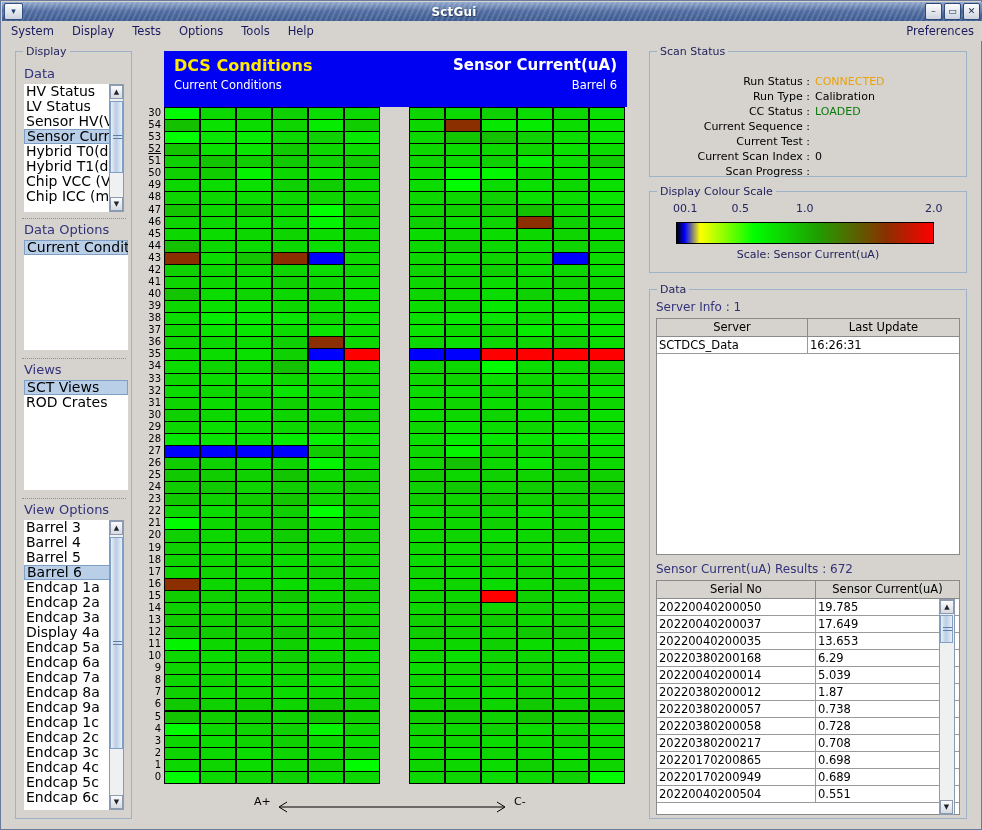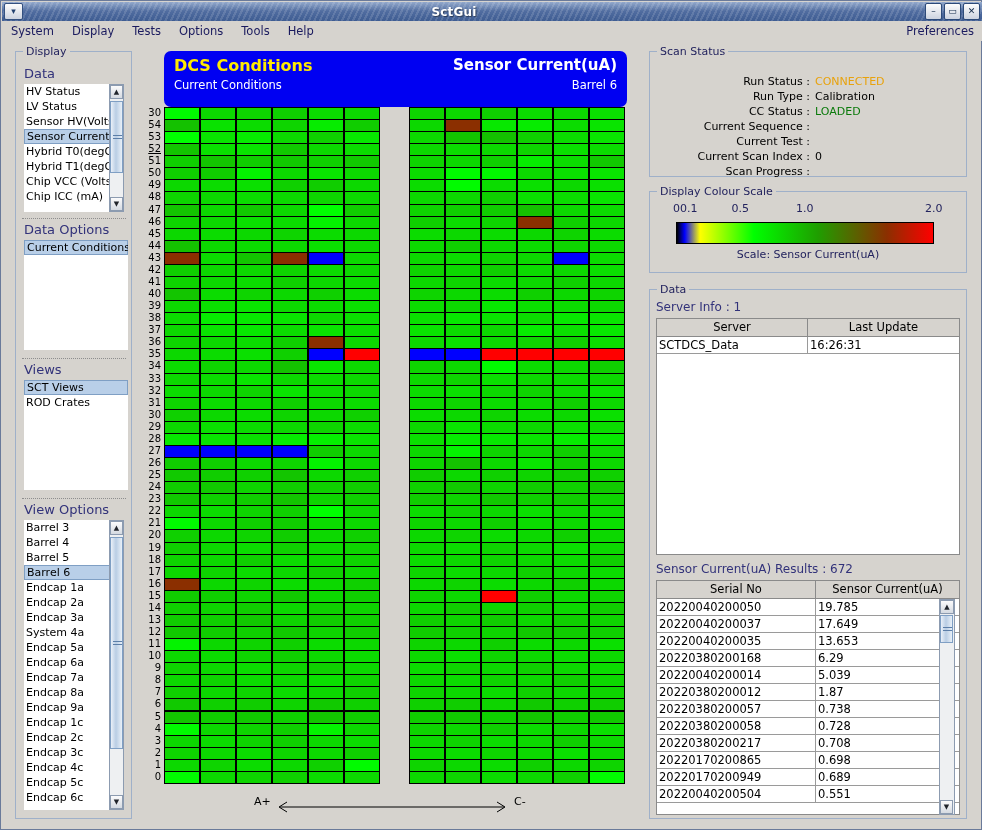--- a/index.html
+++ b/index.html
@@ -49,35 +49,35 @@
   
   .group{position:absolute;border:1px solid #9fb0c9;background:#d6d3ce;box-sizing:border-box;}
   .group>.gtitle{
     position:absolute;top:-7px;left:7px;background:#d6d3ce;padding:0 3px;
     color:#23235e;font-size:11px;white-space:nowrap;
   }
   
   #leftpanel{left:14px;top:50px;width:117px;height:768px;}
   .sectlabel{color:#32327a;font-size:13px;font-family:"DejaVu Sans",sans-serif;}
   .listbox{background:#fff;border:0;overflow:hidden;position:relative;}
-  .lrow{height:15px;line-height:15px;padding-left:2px;font-size:11px;white-space:nowrap;color:#000;}
+  .lrow{height:15px;line-height:15px;padding-left:2px;font-size:14px;white-space:nowrap;color:#000;}
   .lrow.sel{background:#b9cfe8;border:1px solid #7f9fc4;box-sizing:border-box;line-height:13px;}
   .dotted{border-top:1px dotted #8e8e8e;height:0;}
   
   .vsb{position:absolute;top:0;right:0;width:15px;background:#eef0f2;border:1px solid #8c9bb0;box-sizing:border-box;}
   .sbbtn{height:14px;background:linear-gradient(to bottom,#fbfbfc,#d5dae1);
          border:1px solid #8c9bb0;box-sizing:border-box;display:flex;align-items:center;justify-content:center;
          font-size:7px;color:#20242b;}
   .sbthumb{position:absolute;left:0;width:13px;background:linear-gradient(to right,#eaf0f8,#b9cde4 45%,#e8f0f8);
            border:1px solid #7f9fc4;box-sizing:border-box;}
   .sbgrip{position:absolute;left:2px;width:9px;height:6px;
           background:repeating-linear-gradient(to bottom,#5c7ea8 0 1px,transparent 1px 3px);}
   
   #plotarea{position:absolute;left:137px;top:50px;width:500px;height:768px;background:#d6d3ce;}
-  #plothead{position:absolute;left:26px;top:0;width:463px;height:56px;background:#0000f2;border-radius:7px;}
+  #plothead{position:absolute;left:26px;top:0;width:463px;height:56px;background:#0000f2;}
   #ph-title{position:absolute;left:10px;top:5px;color:#ffea00;font-size:16px;font-weight:bold;}
   #ph-sub{position:absolute;left:10px;top:27px;color:#fff;font-size:11.5px;}
   #ph-right{position:absolute;right:10px;top:5px;color:#fff;font-size:15px;font-weight:bold;}
   #ph-right2{position:absolute;right:10px;top:27px;color:#fff;font-size:11.5px;}
   #gridwrap{position:absolute;left:26px;top:56px;width:463px;height:676px;}
   .ylabels{position:absolute;left:-25px;top:0;width:24px;}
   .ylab{position:absolute;right:2px;font-size:10px;color:#000;line-height:10px;text-align:right;}
   .hmpanel{position:absolute;top:0;background:#000;}
   .hmrow{display:flex;}
   .hmcell{box-sizing:border-box;border:1px solid #000;}
@@ -166,21 +166,21 @@
 
     <div class="sectlabel" style="position:absolute;left:8px;top:450px;">View Options</div>
     <div class="listbox" id="viewopt-list" style="position:absolute;left:8px;top:468px;width:100px;height:290px;">
         <div class="lrow">Barrel 3</div>
         <div class="lrow">Barrel 4</div>
         <div class="lrow">Barrel 5</div>
         <div class="lrow sel">Barrel 6</div>
         <div class="lrow">Endcap 1a</div>
         <div class="lrow">Endcap 2a</div>
         <div class="lrow">Endcap 3a</div>
-        <div class="lrow">System 4a</div>
+        <div class="lrow">Display 4a</div>
         <div class="lrow">Endcap 5a</div>
         <div class="lrow">Endcap 6a</div>
         <div class="lrow">Endcap 7a</div>
         <div class="lrow">Endcap 8a</div>
         <div class="lrow">Endcap 9a</div>
         <div class="lrow">Endcap 1c</div>
         <div class="lrow">Endcap 2c</div>
         <div class="lrow">Endcap 3c</div>
         <div class="lrow">Endcap 4c</div>
         <div class="lrow">Endcap 5c</div>

